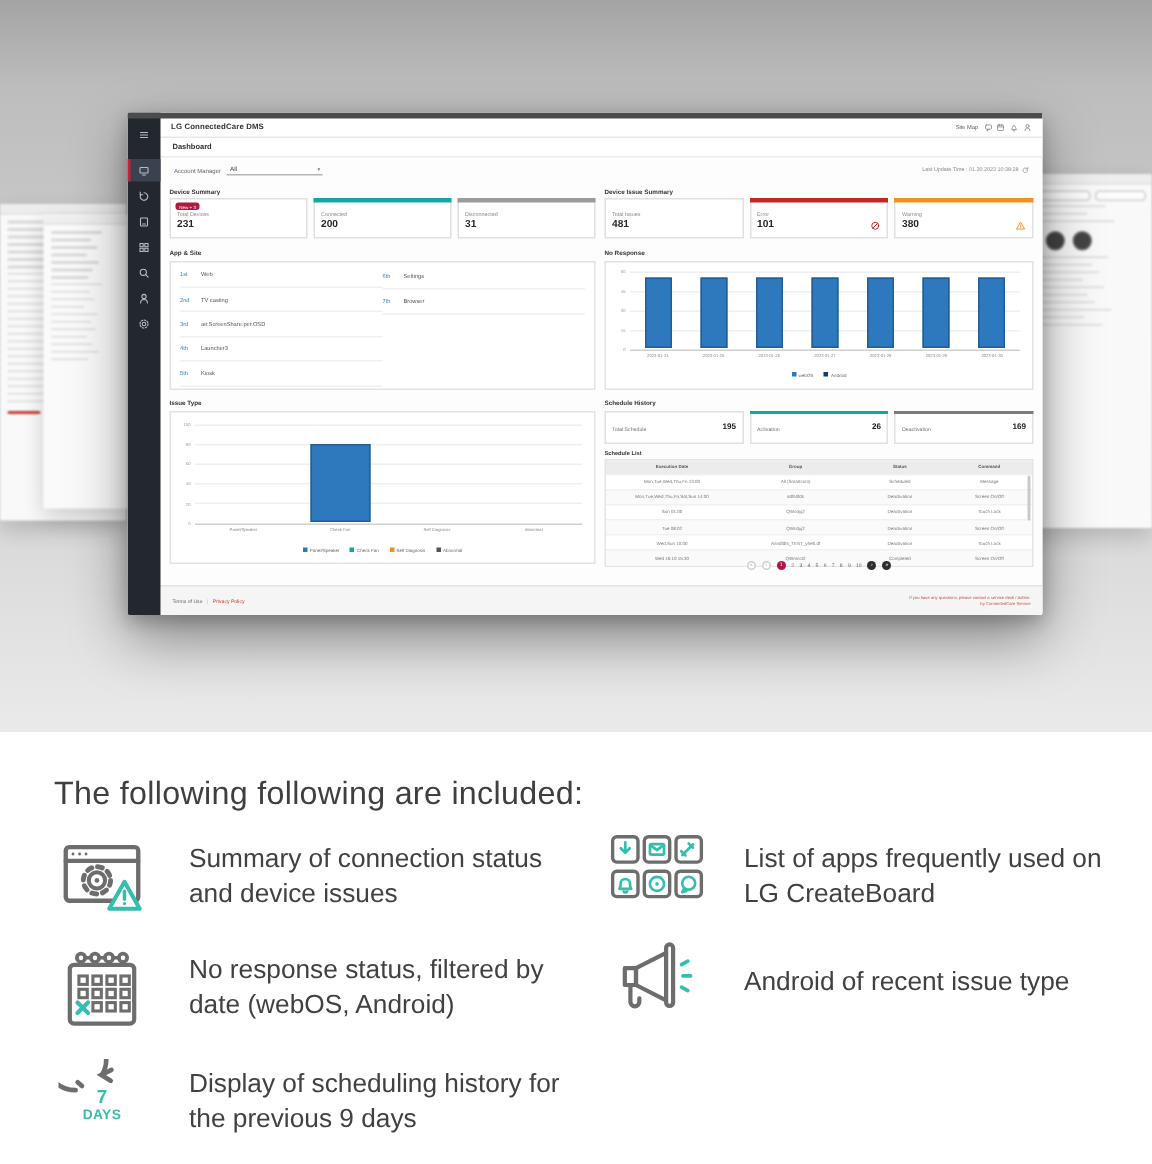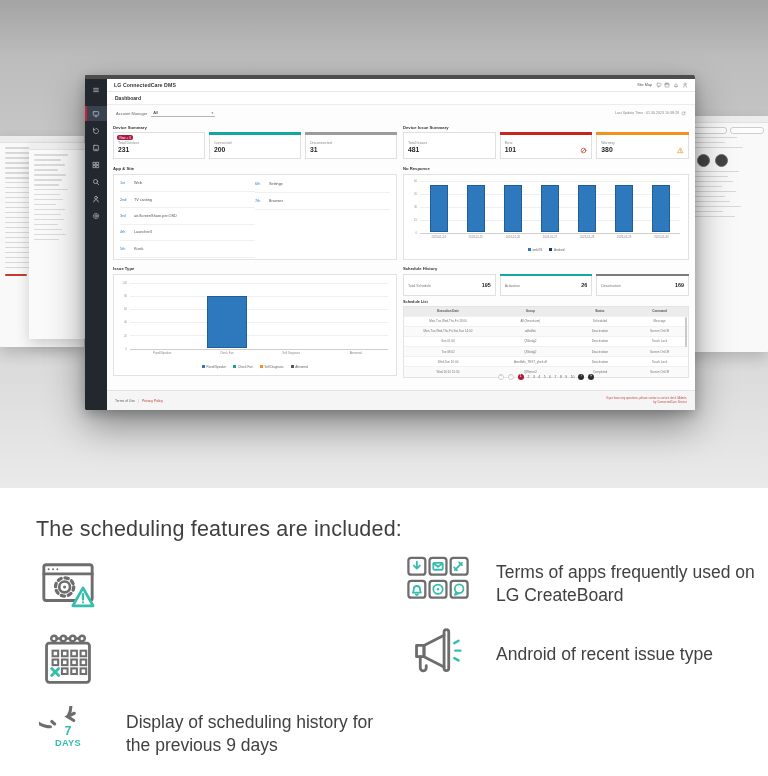--- a/index.html
+++ b/index.html
@@ -550,21 +550,21 @@
           <div>If you have any questions, please contact a service desk / Admin.</div>
           <div>by ConnectedCare Service</div>
         </div>
       </footer>
 
     </div>
   </div>
 </div>
 
 <section class="features">
-  <h2>The scheduling features are included:</h2>
+  <h2>The following following are included:</h2>
   <div class="fcol fcol-left" id="fColL">
       <div class="f-item">
         <div class="f-icon">
           <svg width="58" height="58" viewBox="0 0 60 60" fill="none" stroke-linecap="round" stroke-linejoin="round">
             <g stroke="#6d6d6d" stroke-width="3">
               <rect x="5" y="9" width="50" height="37" rx="2.5"></rect>
               <line x1="5" y1="18.5" x2="55" y2="18.5"></line>
             </g>
             <circle cx="10" cy="13.8" r="1" fill="#6d6d6d"></circle>
             <circle cx="14.5" cy="13.8" r="1" fill="#6d6d6d"></circle>
@@ -572,20 +572,21 @@
             <g stroke="#6d6d6d" fill="none">
               <circle cx="26.5" cy="32" r="5.6" stroke-width="2.8"></circle>
               <circle cx="26.5" cy="32" r="9.4" stroke-width="3.4" stroke-dasharray="3.4 4"></circle>
             </g>
             <circle cx="26.5" cy="32" r="1.6" fill="#6d6d6d"></circle>
             <path d="M45.5 33 L56 51.5 L35 51.5 Z" stroke="#35bdae" stroke-width="2.8" fill="#ffffff" stroke-linejoin="round"></path>
             <line x1="45.5" y1="39.5" x2="45.5" y2="45" stroke="#35bdae" stroke-width="2.4"></line>
             <circle cx="45.5" cy="48" r="1.1" fill="#35bdae"></circle>
           </svg>
         </div>
+        <div class="f-text" style="max-width: 258px;">Summary of connection status and device issues</div>
       </div>
       <div class="f-item">
         <div class="f-icon">
           <svg width="56" height="60" viewBox="0 0 60 62" fill="none" stroke="#6d6d6d" stroke-linecap="round">
             <g stroke-width="2.6">
               <circle cx="15" cy="8" r="3"></circle>
               <circle cx="25" cy="8" r="3"></circle>
               <circle cx="35" cy="8" r="3"></circle>
               <circle cx="45" cy="8" r="3"></circle>
               <line x1="18" y1="8" x2="22" y2="8"></line>
@@ -600,20 +601,21 @@
             <rect x="13.5" y="30.5" width="6" height="6" stroke-width="2.2"></rect>
             <rect x="23.5" y="30.5" width="6" height="6" stroke-width="2.2"></rect>
             <rect x="33.5" y="30.5" width="6" height="6" stroke-width="2.2"></rect>
             <rect x="43.5" y="30.5" width="6" height="6" stroke-width="2.2"></rect>
             <rect x="23.5" y="40" width="6" height="6" stroke-width="2.2"></rect>
             <rect x="33.5" y="40" width="6" height="6" stroke-width="2.2"></rect>
             <rect x="43.5" y="40" width="6" height="6" stroke-width="2.2"></rect>
             <path d="M12.5 40 L20 47.5 M20 40 L12.5 47.5" stroke="#35bdae" stroke-width="3"></path>
           </svg>
         </div>
+        <div class="f-text" style="max-width: 258px;">No response status, filtered by date (webOS, Android)</div>
       </div>
       <div class="f-item">
         <div class="f-icon">
           <svg width="58" height="58" viewBox="0 0 60 60" fill="none">
             <g stroke="#6d6d6d" stroke-width="3.2" stroke-linecap="round" fill="none">
               <path d="M11.8 21.5 A21 21 0 1 1 30 11"></path>
               <path d="M13.2 16l3 2.6"></path>
               <path d="M36.5 7.5L29.5 11l6.5 4"></path>
             </g>
             <text x="30" y="30" fill="#35bdae" font-size="13" font-weight="700" text-anchor="middle">7</text>
@@ -643,21 +645,21 @@
               <path d="M50.2 11.8l3 3M55.5 6.3l3 3"></path>
               <path d="M6.3 38.5c.6-.8.9-2.2.9-3.7 0-2 1.4-3.3 3.3-3.3s3.3 1.3 3.3 3.3c0 1.5.3 2.9.9 3.7z"></path>
               <path d="M9.3 40.3a1.3 1.3 0 0 0 2.4 0"></path>
               <circle cx="33" cy="35" r="5"></circle>
               <circle cx="33" cy="35" r="1.3" fill="#35bdae" stroke="none"></circle>
               <circle cx="55.5" cy="34.5" r="4.6"></circle>
               <path d="M52.3 38.3l-1.4 2.6 3-.9"></path>
             </g>
           </svg>
         </div>
-        <div class="f-text" style="max-width: 266px;">Terms of apps frequently used on LG CreateBoard</div>
+        <div class="f-text" style="max-width: 266px;">List of apps frequently used on LG CreateBoard</div>
       </div>
       <div class="f-item center">
         <div class="f-icon">
           <svg width="56" height="60" viewBox="0 0 60 62" fill="none" stroke="#6d6d6d" stroke-width="3" stroke-linejoin="round" stroke-linecap="round">
             <rect x="36.5" y="7" width="5" height="44" rx="2.5"></rect>
             <path d="M36.5 13L15 24v12l21.5 11"></path>
             <rect x="7" y="24" width="8" height="12"></rect>
             <path d="M11 36v12a3.2 3.2 0 0 0 6.4 0v-2.5"></path>
             <g stroke="#35bdae" stroke-width="2.6">
               <path d="M47.5 21.5l4.5-2.5"></path>

